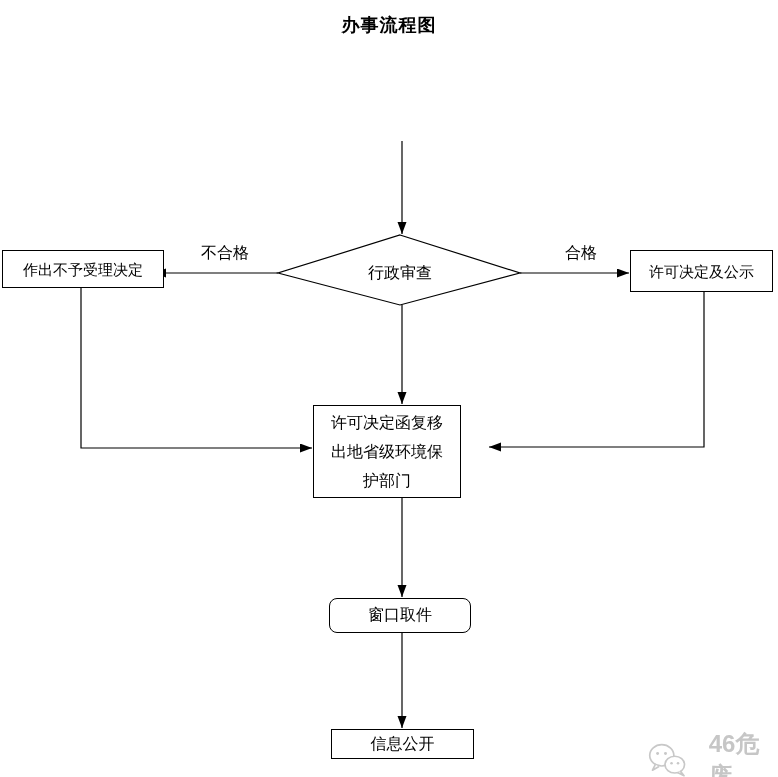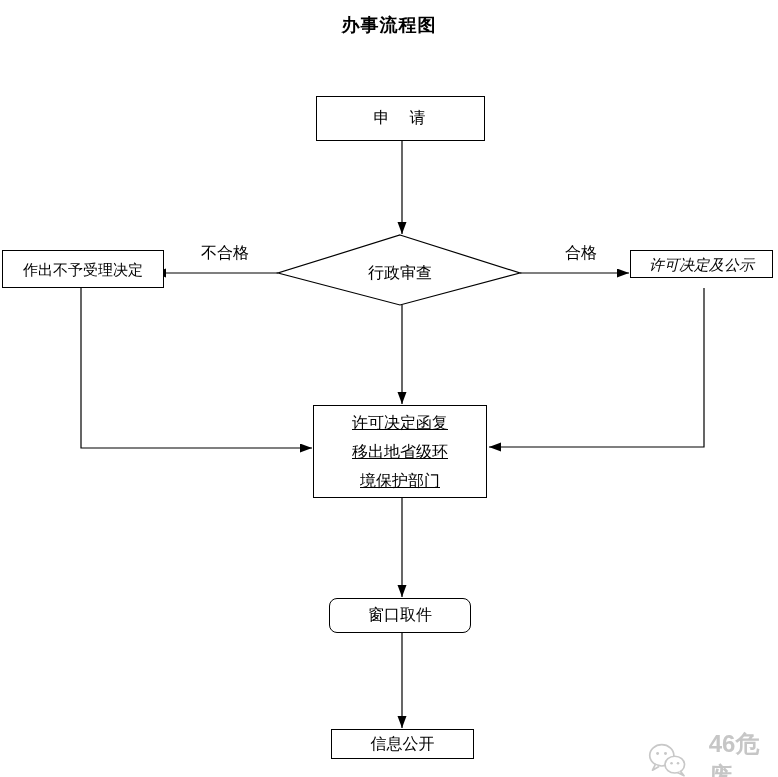--- a/index.html
+++ b/index.html
@@ -35,22 +35,22 @@
     box-sizing:border-box;
     border:1px solid var(--node-border);
     background:var(--background);
     display:flex;align-items:center;justify-content:center;
     text-align:center;
     font-size:16px;color:var(--text);
     line-height:1.4;
   }
   .node-apply  {left:316px;top:96px;width:169px;height:45px;letter-spacing:2px;}
   .node-reject {left:2px;top:250px;width:162px;height:38px;font-size:15px;}
-  .node-permit {left:630px;top:250px;width:143px;height:28px;font-size:15px;font-style:italic;}
-  .node-reply  {left:313px;top:405px;width:174px;height:93px;padding:0 32px;line-height:29px;word-break:break-all;text-decoration:underline;}
+  .node-permit {left:630px;top:250px;width:143px;height:42px;font-size:15px;}
+  .node-reply  {left:313px;top:405px;width:148px;height:93px;padding:0 16px;line-height:29px;word-break:break-all;}
   .node-pickup {left:329px;top:598px;width:142px;height:35px;border-radius:8px;}
   .node-info   {left:331px;top:729px;width:143px;height:30px;}
   .free-label{
     position:absolute;
     font-size:16px;color:var(--text);
     text-align:center;
   }
   .label-review{left:330px;top:263px;width:140px;}
   .label-fail  {left:185px;top:243px;width:80px;}
   .label-pass  {left:546px;top:243px;width:70px;}
@@ -90,21 +90,20 @@
 
     <polyline class="wire" points="81,288 81,448 312,448" marker-end="url(#arr)"></polyline>
 
     <polyline class="wire" points="704,288 704,447 489,447" marker-end="url(#arr)"></polyline>
 
     <line class="wire" x1="402" y1="498" x2="402" y2="597" marker-end="url(#arr)"></line>
 
     <line class="wire" x1="402" y1="633" x2="402" y2="728" marker-end="url(#arr)"></line>
   </svg>
 
-  <div class="box node-apply">申　请</div>
   <div class="box node-reject">作出不予受理决定</div>
   <div class="box node-permit">许可决定及公示</div>
   <div class="box node-reply">许可决定函复移出地省级环境保护部门</div>
   <div class="box node-pickup">窗口取件</div>
   <div class="box node-info">信息公开</div>
 
   <div class="free-label label-review">行政审查</div>
   <div class="free-label label-fail">不合格</div>
   <div class="free-label label-pass">合格</div>
 

